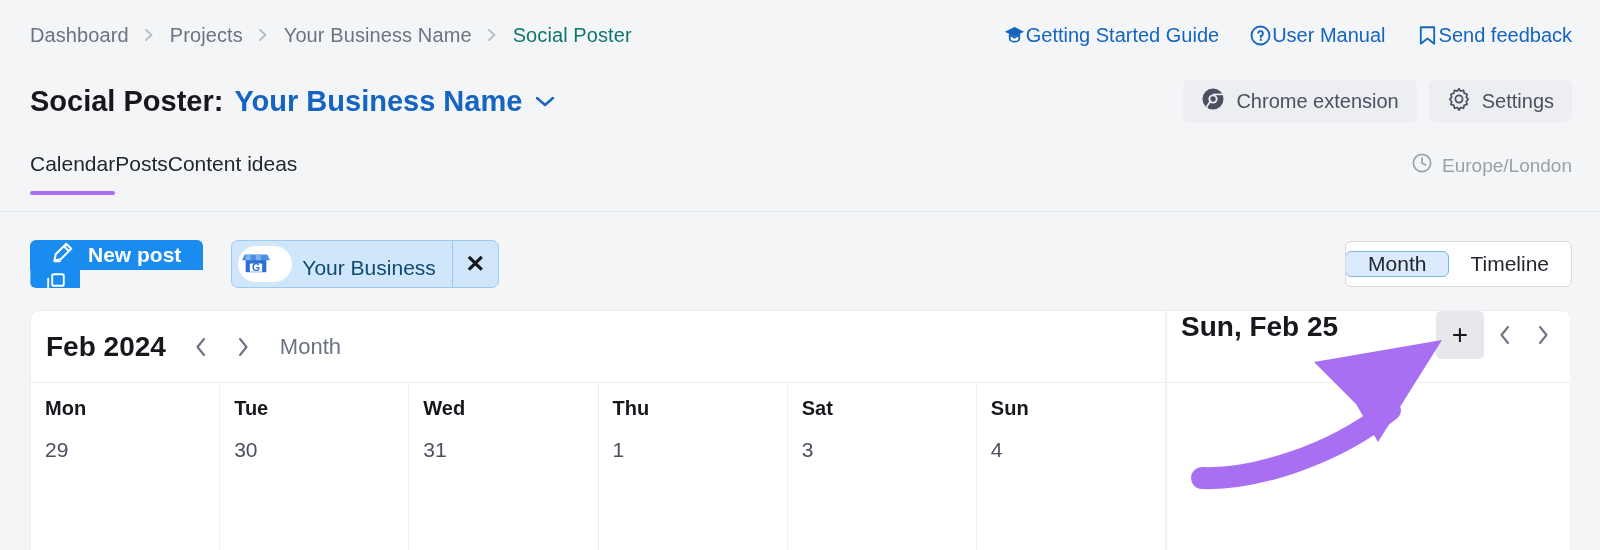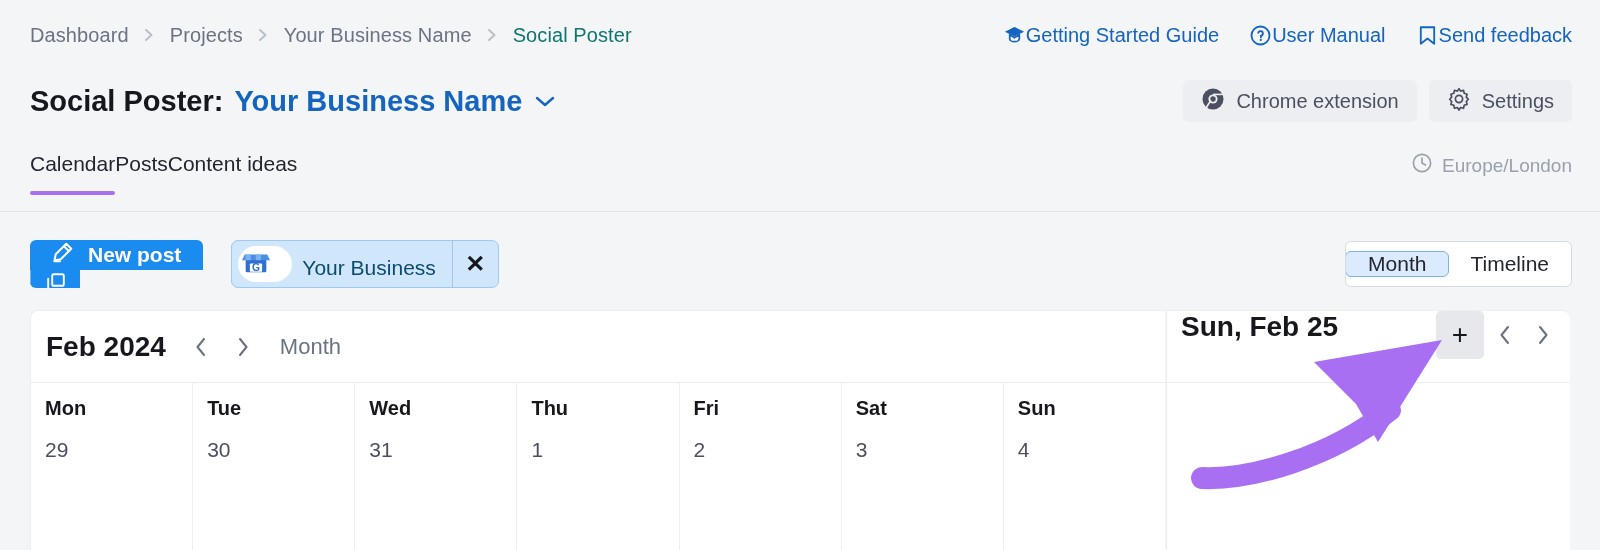--- a/index.html
+++ b/index.html
@@ -380,24 +380,20 @@
       </div>
       <div class="cal-col">
         <div class="dow">Wed</div>
         <div class="dnum">31</div>
       </div>
       <div class="cal-col">
         <div class="dow">Thu</div>
         <div class="dnum">1</div>
       </div>
       <div class="cal-col">
-        <div class="dow">Fri</div>
-        <div class="dnum">2</div>
-      </div>
-      <div class="cal-col">
         <div class="dow">Sat</div>
         <div class="dnum">3</div>
       </div>
       <div class="cal-col">
         <div class="dow">Sun</div>
         <div class="dnum">4</div>
       </div>
     </div>
   </div>
 

